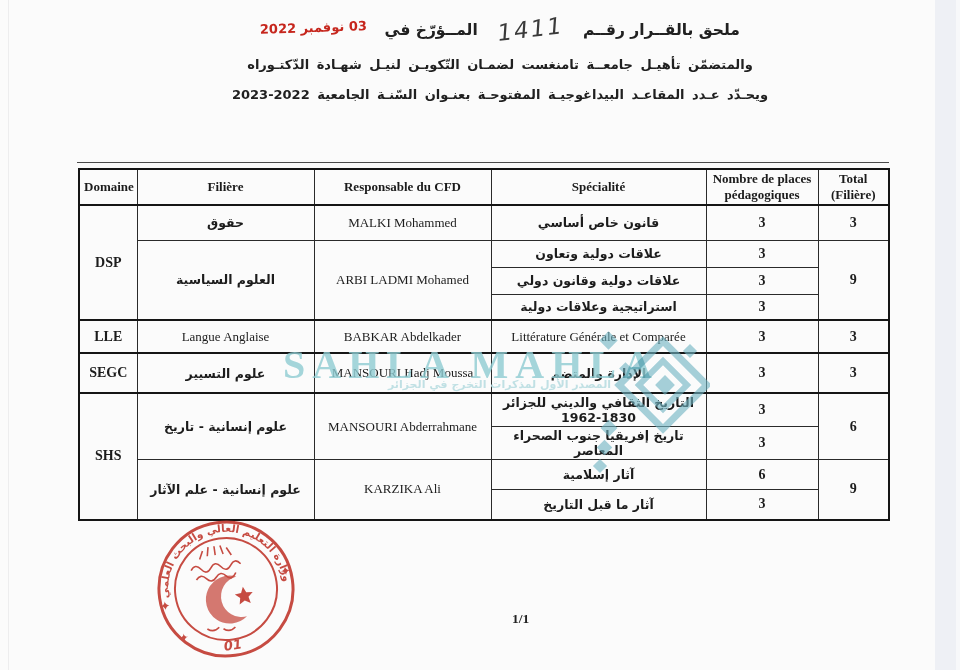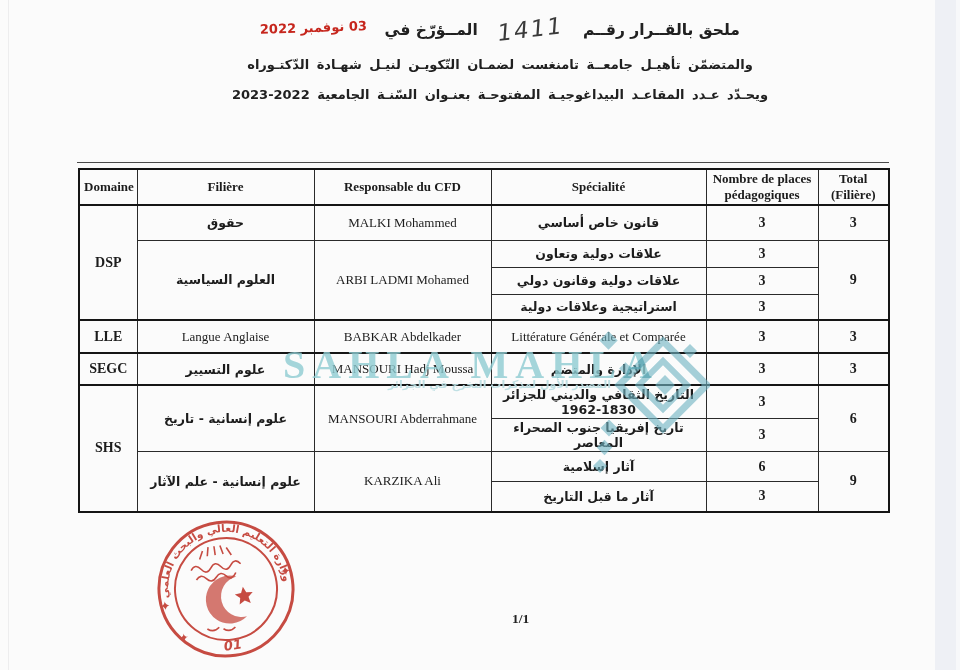--- a/index.html
+++ b/index.html
@@ -167,21 +167,21 @@
       <td class="num">3</td>
     </tr>
     <tr style="height:33px" class="block-sep">
       <td class="latb">LLE</td>
       <td class="lat">Langue Anglaise</td>
       <td class="lat">BABKAR Abdelkader</td>
       <td class="lat">Littérature Générale et Comparée</td>
       <td class="num">3</td>
       <td class="num">3</td>
     </tr>
-    <tr style="height:32px" class="block-sep">
+    <tr style="height:40px" class="block-sep">
       <td class="latb">SEGC</td>
       <td class="ar">علوم التسيير</td>
       <td class="lat">MANSOURI Hadj Moussa</td>
       <td class="ar">الإدارة والمتضم</td>
       <td class="num">3</td>
       <td class="num">3</td>
     </tr>
     <tr style="height:30px" class="block-sep">
       <td class="latb" rowspan="4">SHS</td>
       <td class="ar" rowspan="2">علوم إنسانية - تاريخ</td>

